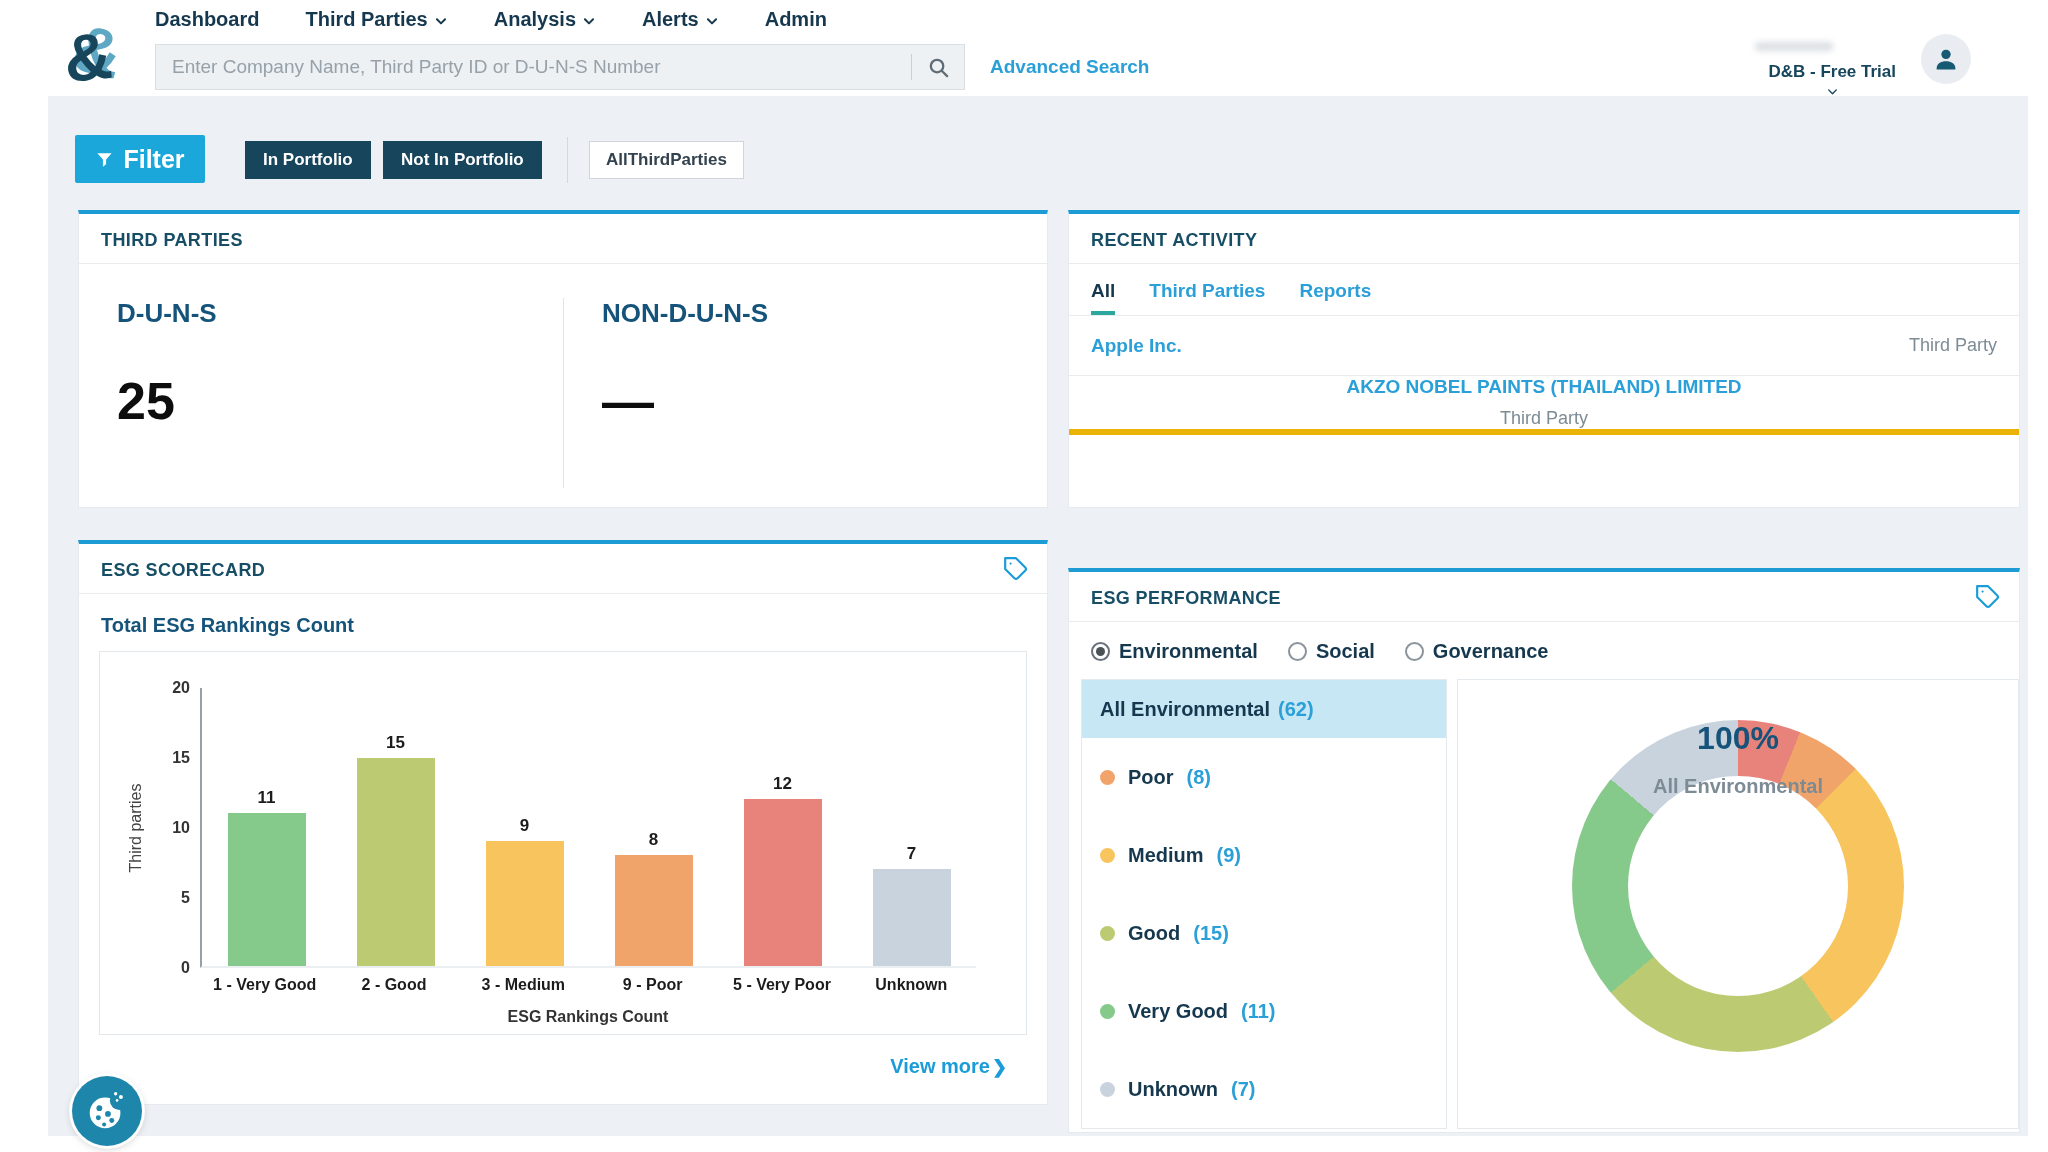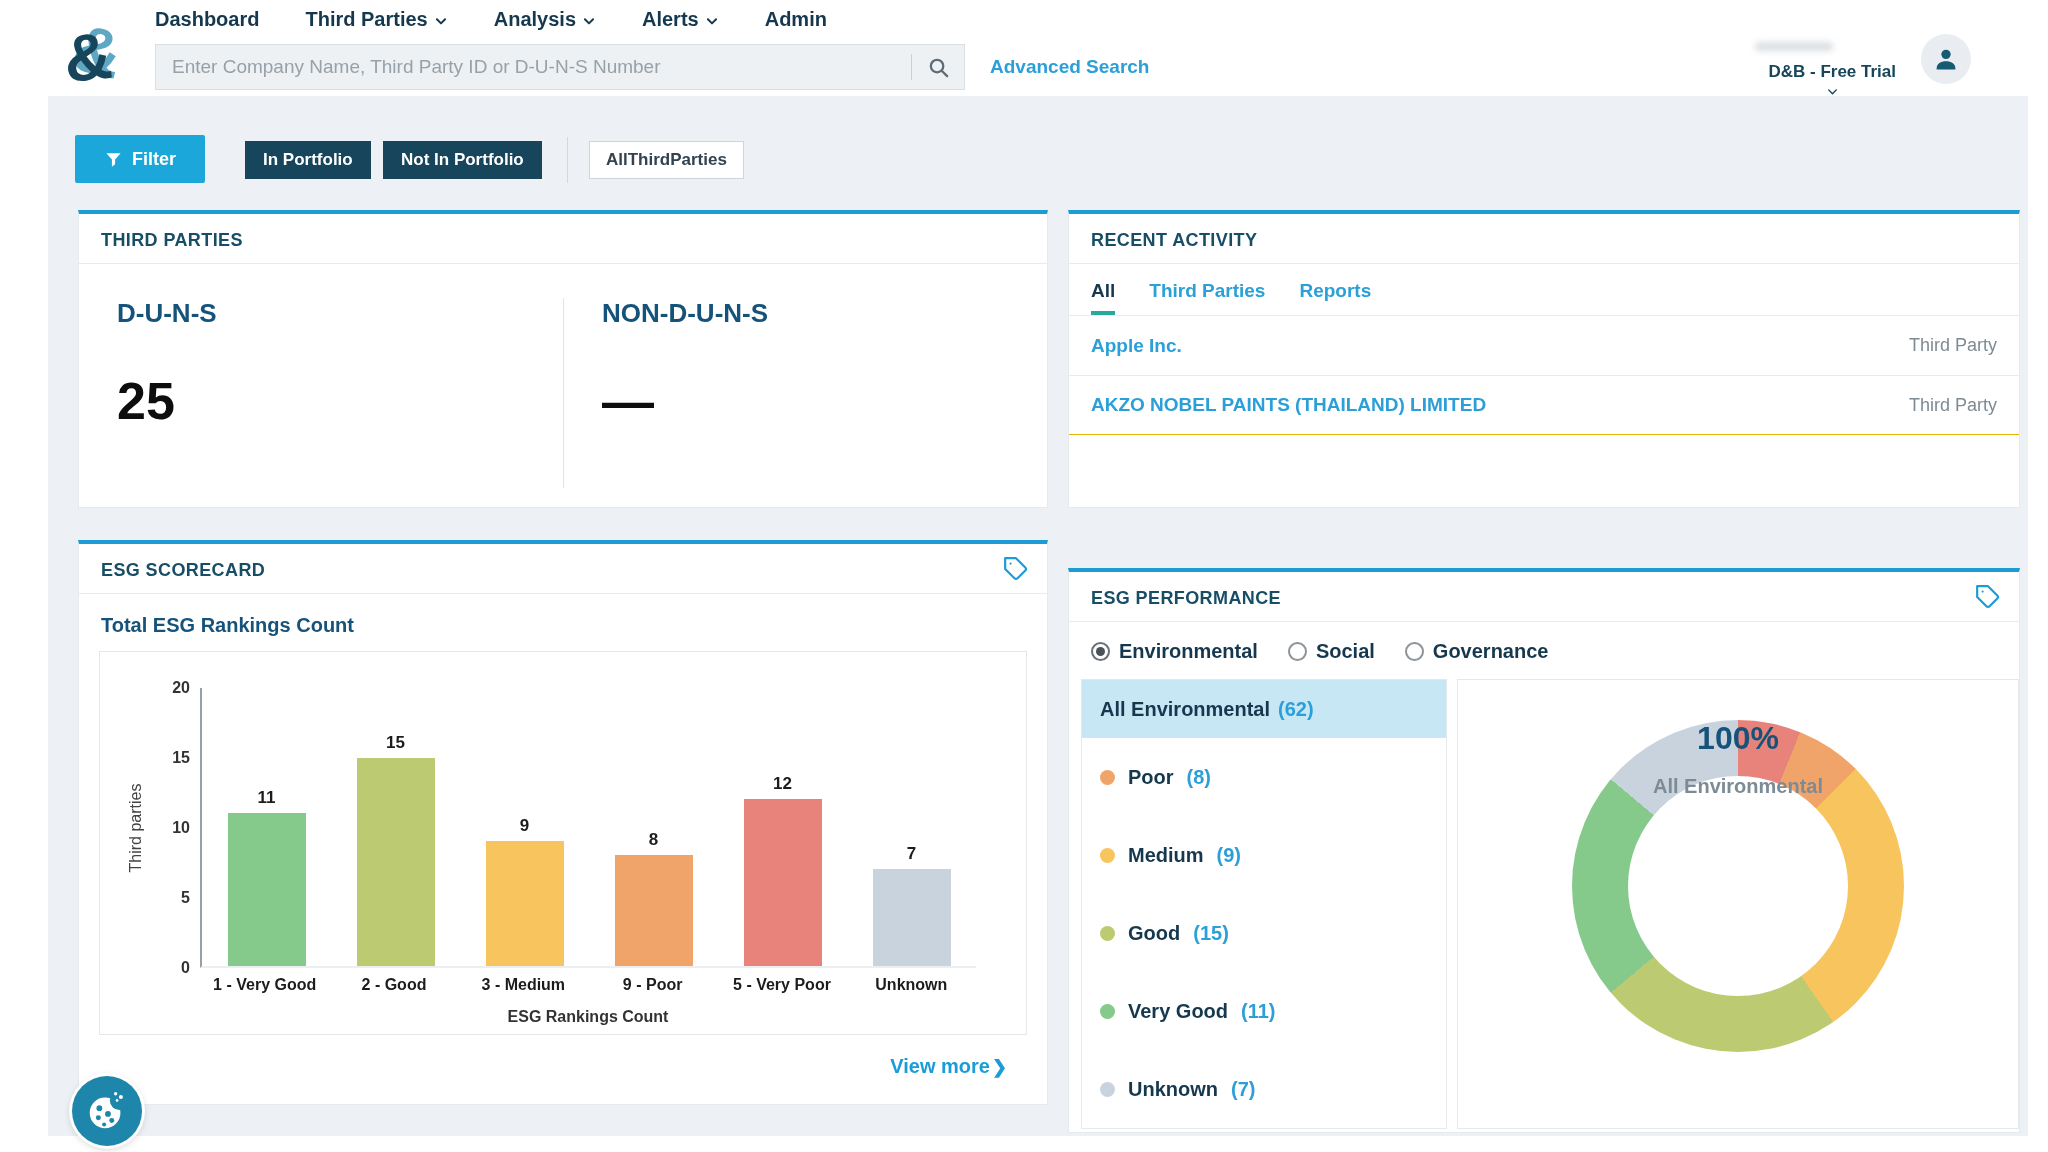--- a/index.html
+++ b/index.html
@@ -23,21 +23,21 @@
   .search-divider { width:1px; height:26px; background:#c9d0d6; }
   .search-btn { width:52px; height:100%; border:none; background:transparent; display:flex; align-items:center; justify-content:center; cursor:pointer; }
 
   .adv-search { position:absolute; left:990px; top:56px; font-size:19px; font-weight:700; color:#2b9fd8; text-decoration:none; cursor:pointer; }
 
   .smudge { position:absolute; right:215px; top:42px; width:78px; height:9px; background:#ced4d9; filter:blur(3px); opacity:.75; border-radius:4px; }
   .account { position:absolute; right:152px; top:62px; display:flex; align-items:center; gap:3px; font-size:17px; font-weight:600; color:#17455c; cursor:pointer;flex-direction:column; }
   .avatar { position:absolute; right:77px; top:34px; width:50px; height:50px; border-radius:50%; background:#e9edf1; display:flex; align-items:center; justify-content:center; cursor:pointer; }
 
   
-  .btn-filter { position:absolute; left:75px; top:135px; height:48px; width:130px; background:#1ba7d9; color:#fff; border:none; border-radius:2px; font-size:18px; font-weight:700; display:flex; align-items:center; justify-content:center; gap:9px; cursor:pointer; font-family:inherit;text-align:center; }
+  .btn-filter { position:absolute; left:75px; top:135px; height:48px; width:130px; background:#1ba7d9; color:#fff; border:none; border-radius:2px; font-size:25px; font-weight:700; display:flex; align-items:center; justify-content:center; gap:9px; cursor:pointer; font-family:inherit;text-align:center; }
   .btn-dark { position:absolute; top:141px; height:38px; background:#17455c; color:#fff; border:none; font-size:17px; font-weight:700; padding:0 18px; cursor:pointer; font-family:inherit; }
   .btn-inport { left:245px; }
   .btn-notport { left:383px; }
   .vdiv { position:absolute; left:567px; top:137px; height:46px; width:1px; background:#d3d9de; }
   .chip { position:absolute; left:589px; top:141px; height:38px; background:#fff; border:1px solid #cfd5da; color:#33424e; font-size:17px; font-weight:700; padding:0 16px; cursor:pointer; font-family:inherit; }
 
   
   .card { position:absolute; background:#fff; border:1px solid #e6eaee; border-top:4px solid #1d9bd4; }
   .card h2 { padding:16px 22px 12px; font-size:18px; font-weight:700; color:#174e66; letter-spacing:.4px; border-bottom:1px solid #e8ecef; }
   .card-tp { left:78px; top:210px; width:970px; height:298px; }
@@ -51,21 +51,21 @@
   .tp-col { width:50%; padding-left:38px; }
   .tp-col + .tp-col { border-left:1px solid #dfe4e8; min-height:190px; }
   .tp-label { font-size:26px; font-weight:600; color:#15537a; }
   .tp-value { margin-top:42px; font-size:52px; font-weight:800; color:#0d0d0d; }
 
   
   .tabs { margin:16px 22px 0; display:flex; gap:34px; }
   .tab { font-size:19px; font-weight:700; color:#2b9fd8; text-decoration:none; padding-bottom:9px; cursor:pointer; }
   .tab.active { color:#16384e; border-bottom:4px solid #2aa79e; }
   .ra-row { height:60px; border-top:1px solid #e8ecef; display:flex; align-items:center; justify-content:space-between; padding:0 22px; }
-  .ra-row:last-of-type { border-bottom:1px solid #eab308; }
+  .ra-row:last-of-type { border-bottom:6px solid #eab308;flex-direction:column; }
   .ra-name { font-size:19px; font-weight:700; color:#2b9fd8; text-decoration:none; cursor:pointer; }
   .ra-type { font-size:18px; color:#7d8b95; }
 
   
   .sc-subtitle { margin:20px 22px 14px; font-size:20px; color:#15537a; font-weight:700; }
   .chart-box { margin:0 20px; height:384px; border:1px solid #e3e8ec; position:relative; background:#fff; }
   .ylabel { position:absolute; left:36px; top:176px; transform:translate(-50%,-50%) rotate(-90deg); white-space:nowrap; font-size:16px; color:#444; }
   .yticks { position:absolute; left:52px; top:36px; height:280px; width:38px; display:flex; flex-direction:column; justify-content:space-between; align-items:flex-end; font-size:16px; font-weight:600; color:#333; }
   .ytick { height:0; display:flex; align-items:center; }
   .plot { position:absolute; left:100px; right:50px; top:36px; height:280px; border-left:2px solid #98a0a7; border-bottom:2px solid #eceff1; display:flex; justify-content:space-around; align-items:flex-end; }

